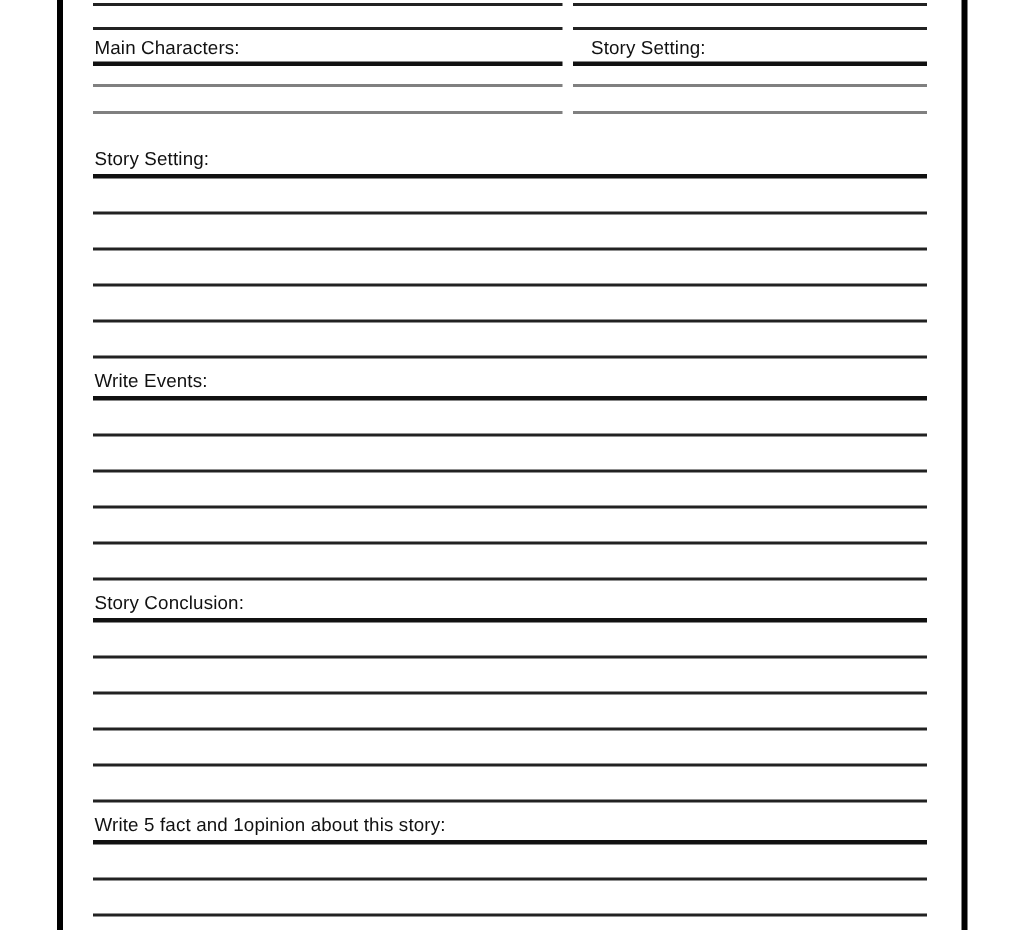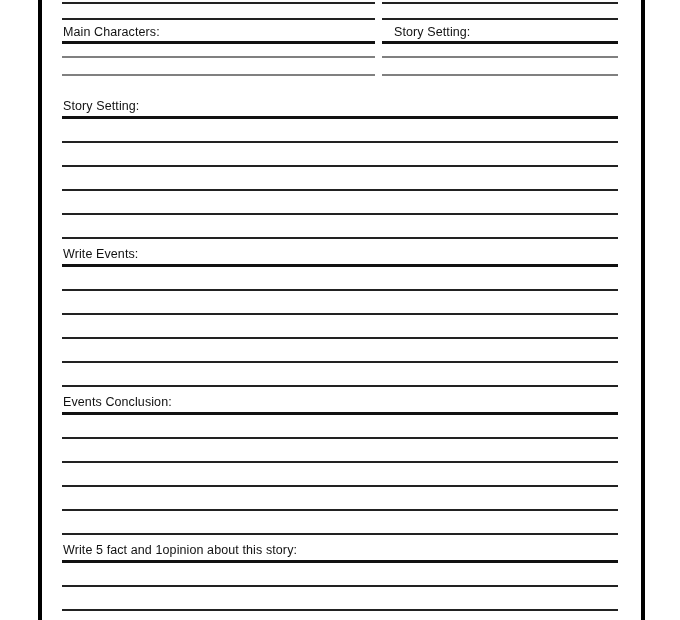--- a/index.html
+++ b/index.html
@@ -114,21 +114,21 @@
       <span class="field-label">Write Events:</span>
       <div class="rule head full-rule" style="top:17px;"></div>
       <div class="rule thin full-rule" style="top:42px;"></div>
       <div class="rule thin full-rule" style="top:66px;"></div>
       <div class="rule thin full-rule" style="top:90px;"></div>
       <div class="rule thin full-rule" style="top:114px;"></div>
       <div class="rule thin full-rule" style="top:138px;"></div>
     </div>
 
     <div class="section" style="top:395px;">
-      <span class="field-label">Events Conclusion:</span>
+      <span class="field-label">Story Conclusion:</span>
       <div class="rule head full-rule" style="top:17px;"></div>
       <div class="rule thin full-rule" style="top:42px;"></div>
       <div class="rule thin full-rule" style="top:66px;"></div>
       <div class="rule thin full-rule" style="top:90px;"></div>
       <div class="rule thin full-rule" style="top:114px;"></div>
       <div class="rule thin full-rule" style="top:138px;"></div>
     </div>
 
     <div class="section" style="top:543px;">
       <span class="field-label">Write 5 fact and 1opinion about this story:</span>

